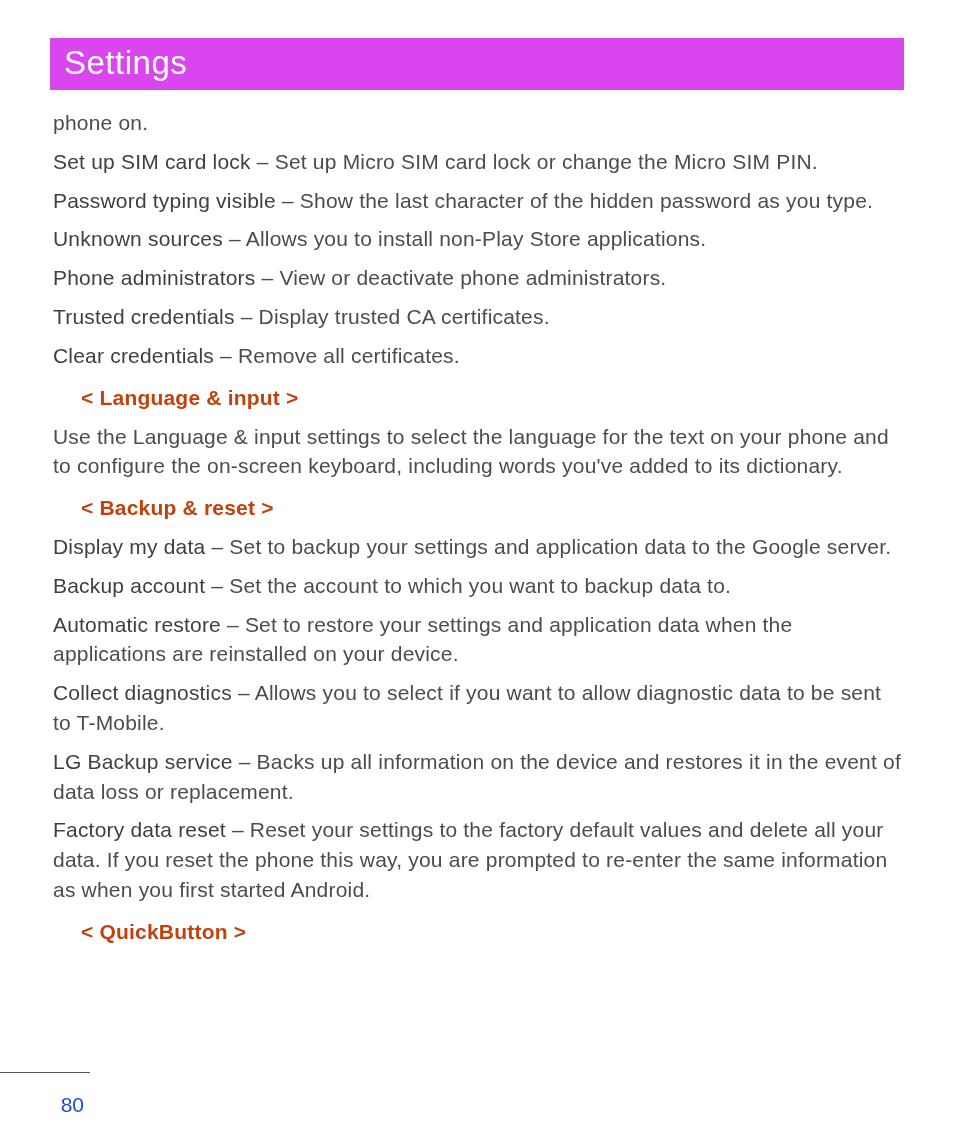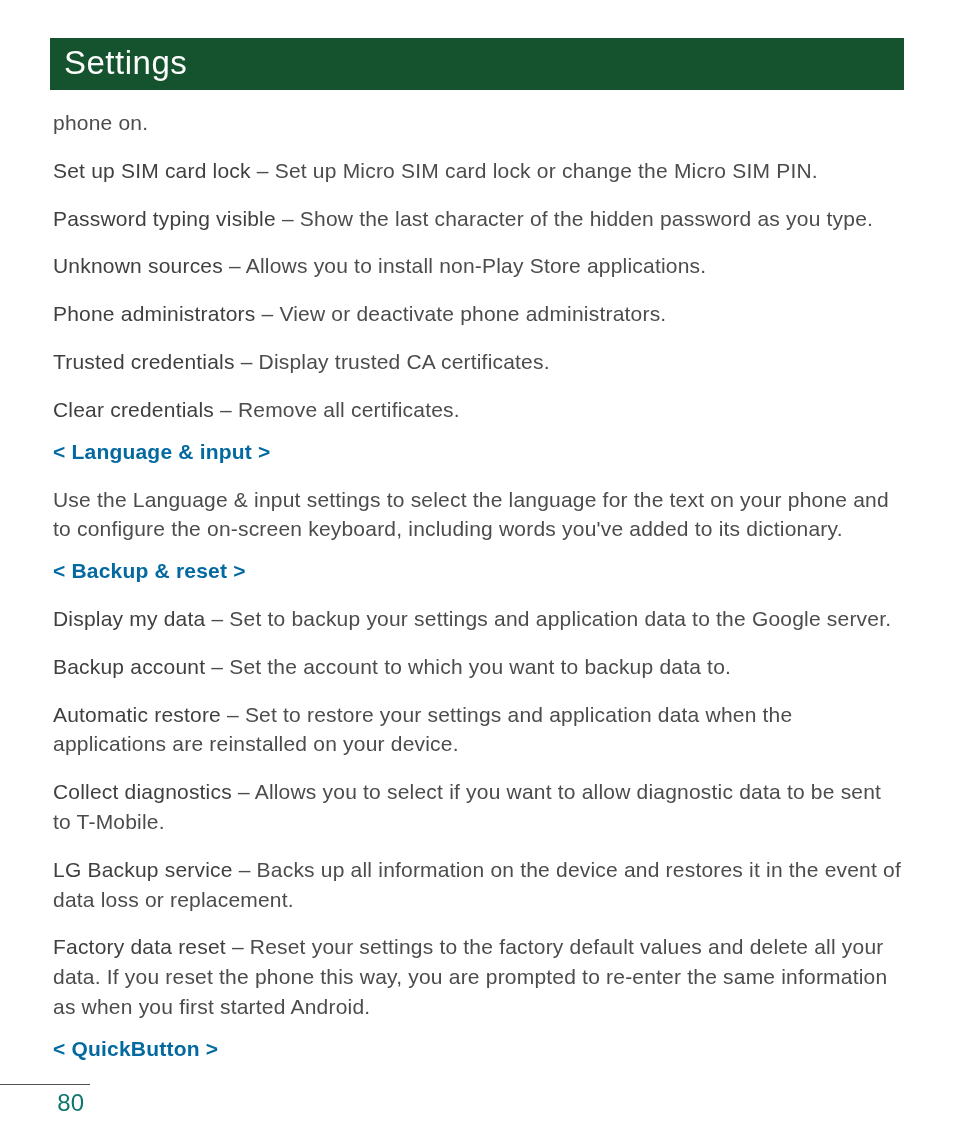--- a/index.html
+++ b/index.html
@@ -10,62 +10,63 @@
     color: #4c4c4c;
   }
   .page {
     width: 954px;
     height: 1145px;
     box-sizing: border-box;
     padding: 38px 50px 25px 40px;
     position: relative;
   }
   .title-bar {
-    background: #14532d;
+    background: #d946ef;
     color: #fdfdfd;
     font-size: 33px;
     letter-spacing: .5px;
     padding: 6px 14px 8px 14px;
     margin-left: 10px;
     margin-bottom: 18px;
   }
   .body {
     padding-left: 13px;
     padding-right: 0;
     font-size: 21px;
     line-height: 1.42;
     letter-spacing: .2px;
   }
   .body p {
     margin: 0 0 4px 0;
   }
   .body .item {
-    margin-top: 18px;
+    margin-top: 9px;
   }
   .body .section-head {
     font-weight: 700;
-    color: #0369a1;
+    color: #c2410c;
     margin-top: 12px;
     margin-bottom: 2px;
+    margin-left: 28px;
   }
   .body b {
     font-weight: 400;
     color: #3f3f3f;
   }
   .page-footer {
     position: absolute;
     left: 0;
     bottom: 28px;
     width: 90px;
     border-top: 1px solid #555;
-    padding-top: 4px;
+    padding-top: 20px;
     text-align: right;
     padding-right: 6px;
-    font-size: 24px;
-    color: #0f766e;
+    font-size: 21px;
+    color: #1d4ed8;
     box-sizing: border-box;
   }
 </style>
 </head>
 <body>
 
 <div class="page">
 
   <div class="title-bar">Settings</div>
 

